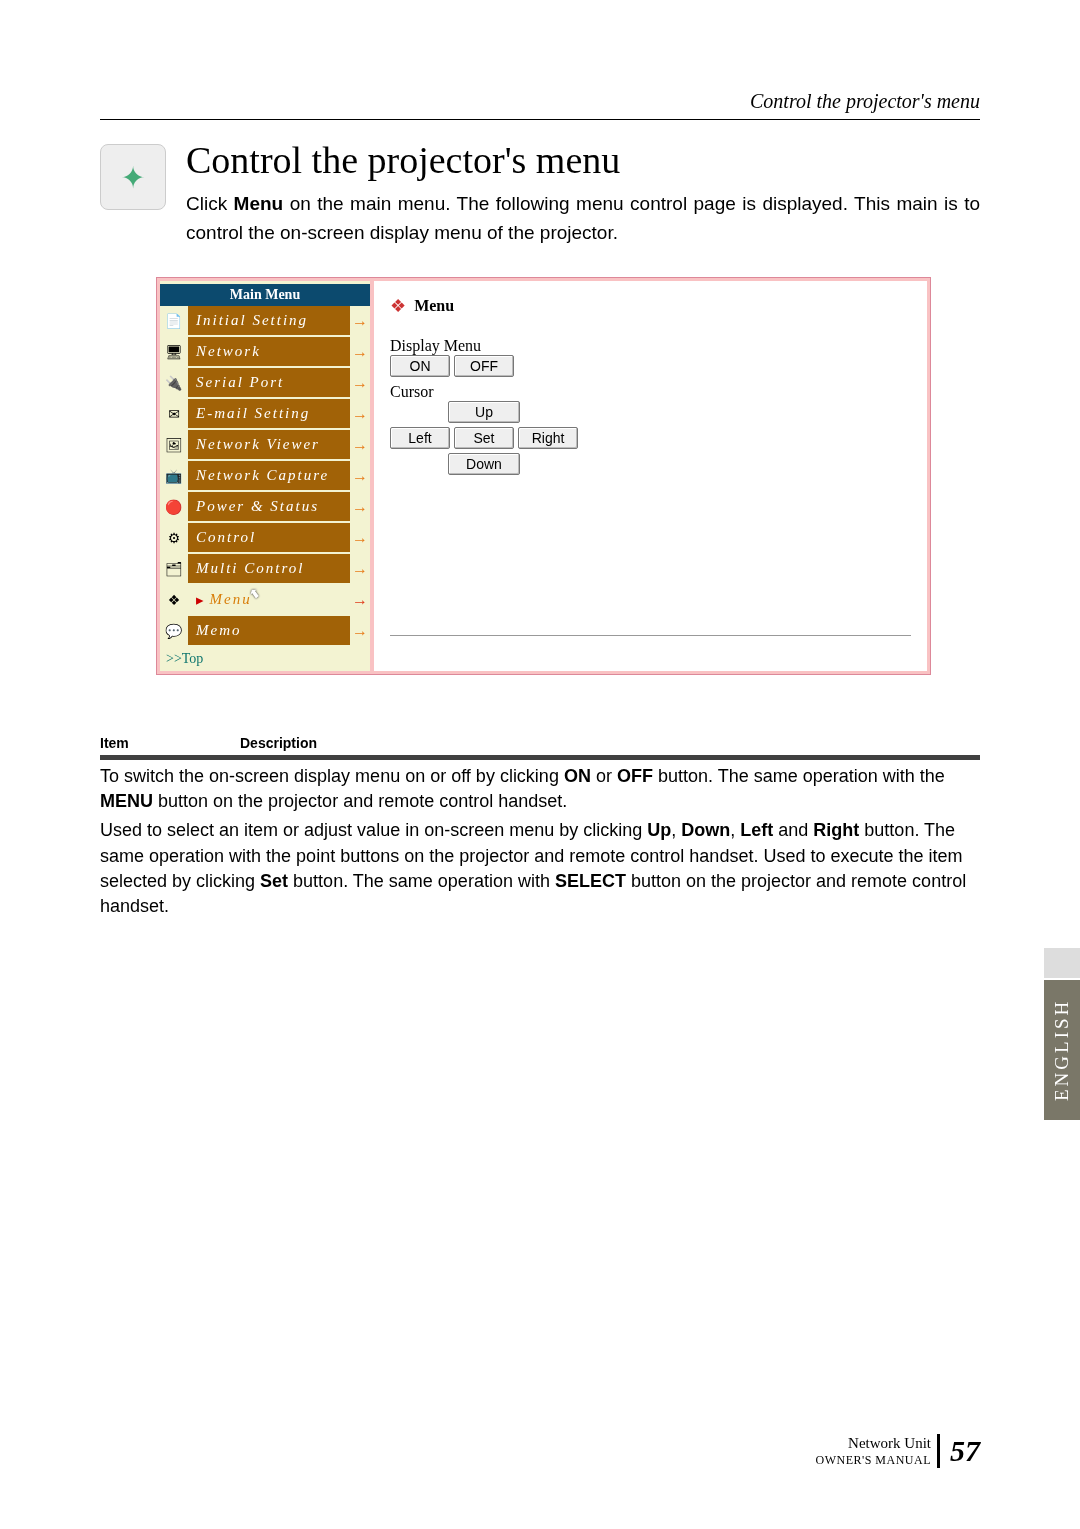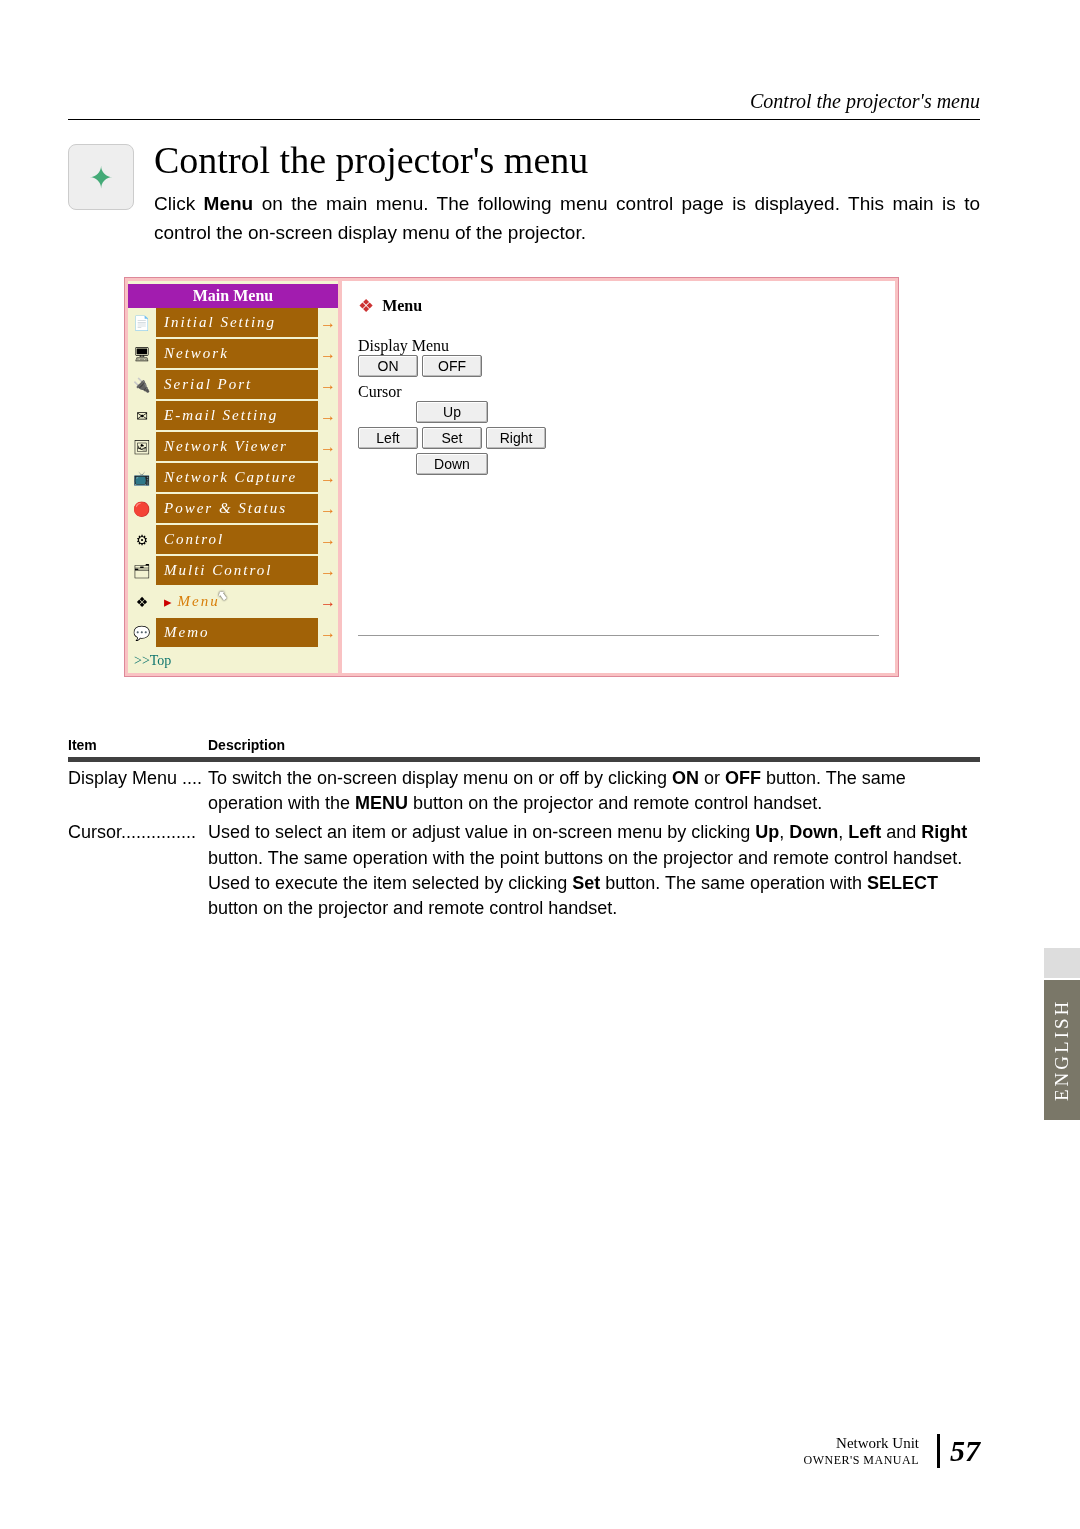--- a/index.html
+++ b/index.html
@@ -5,21 +5,21 @@
   body {
     margin: 0;
     background: #fff;
     font-family: Arial, Helvetica, sans-serif;
     color: #000;
     width: 1080px;
     height: 1529px;
     position: relative;
   }
   .page {
-    padding: 90px 100px 60px 68px;
+    padding: 90px 100px 60px 100px;
     position: relative;
     height: 100%;
     box-sizing: border-box;
   }
   .top-rule-area {
     position: relative;
     margin-bottom: 18px;
   }
   .top-rule {
     border-top: 1px solid #000;
@@ -77,25 +77,25 @@
     display: flex;
     border: 1px solid #d89;
   }
   .sidebar {
     width: 210px;
     background: #f3f3d2;
     box-sizing: border-box;
     padding-top: 3px;
   }
   .main-menu-title {
-    background: #a21caf;
+    background: #0c4a6e;
     color: #fff;
     font-family: "Times New Roman", serif;
     font-weight: bold;
-    font-size: 16px;
+    font-size: 14px;
     text-align: center;
     padding: 3px 0;
   }
   .menu-item {
     display: flex;
     align-items: center;
     height: 29px;
     border-bottom: 2px solid #f3f3d2;
   }
   .menu-item .mi-icon {
@@ -257,21 +257,21 @@
     background: #ddd;
   }
 
   
   .footer {
     position: absolute;
     bottom: 60px;
     right: 100px;
     display: flex;
     align-items: center;
-    gap: 18px;
+    gap: 6px;
   }
   .footer-text {
     text-align: right;
     font-family: "Times New Roman", serif;
     font-size: 15px;
     line-height: 1.3;
   }
   .footer-text .line2 { font-size: 12px; letter-spacing: 0.5px;}
   .page-num {
     font-family: "Times New Roman", serif;
@@ -400,25 +400,23 @@
     </div>
   </div>
 
   <div class="desc-block">
     <div class="desc-head">
       <div class="col-item">Item</div>
       <div class="col-desc">Description</div>
     </div>
     <div id="desc-rows">
         <div class="desc-row">
-          <div class="col-item">Display Menu ....</div>
           <div class="col-desc">To switch the on-screen display menu on or off by clicking <b>ON</b> or <b>OFF</b> button. The same operation with the <b>MENU</b> button on the projector and remote control handset.</div>
         </div>
         <div class="desc-row">
-          <div class="col-item">Cursor...............</div>
           <div class="col-desc">Used to select an item or adjust value in on-screen menu by clicking <b>Up</b>, <b>Down</b>, <b>Left</b> and <b>Right</b> button. The same operation with the point buttons on the projector and remote control handset. Used to execute the item selected by clicking <b>Set</b> button. The same operation with <b>SELECT</b> button on the projector and remote control handset.</div>
         </div>
       </div>
   </div>
 
   <div class="lang-gap"></div>
   <div class="lang-tab">ENGLISH</div>
 
   <div class="footer">
     <div class="footer-text">

